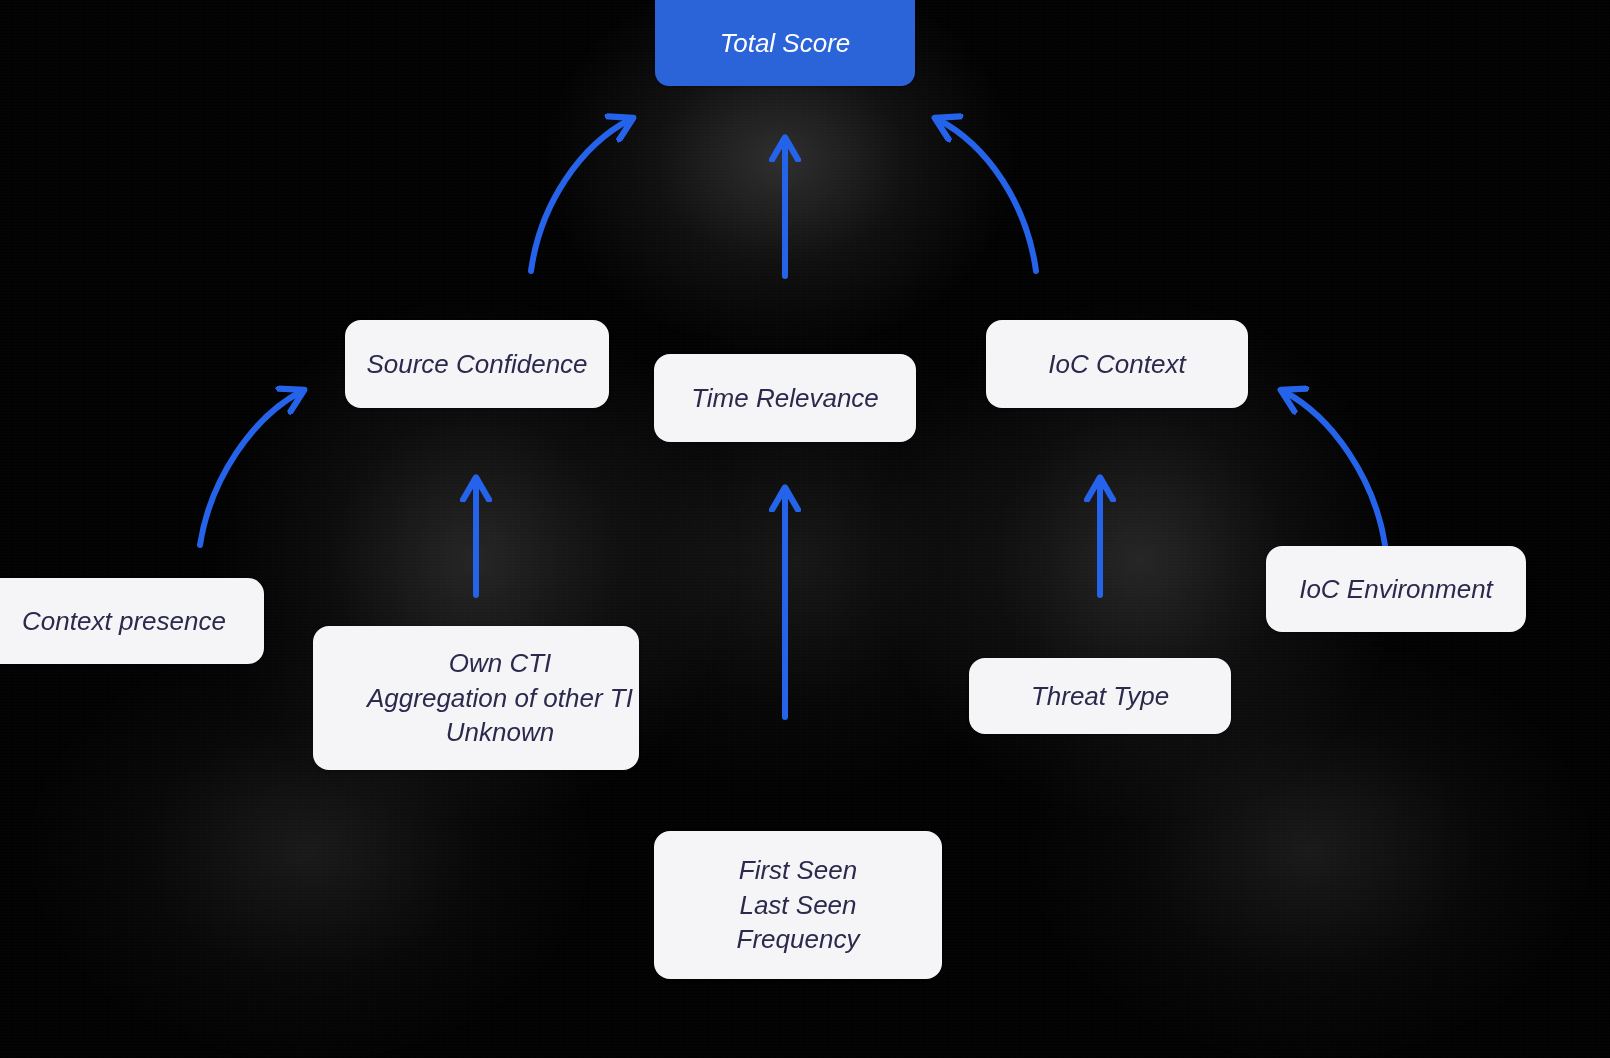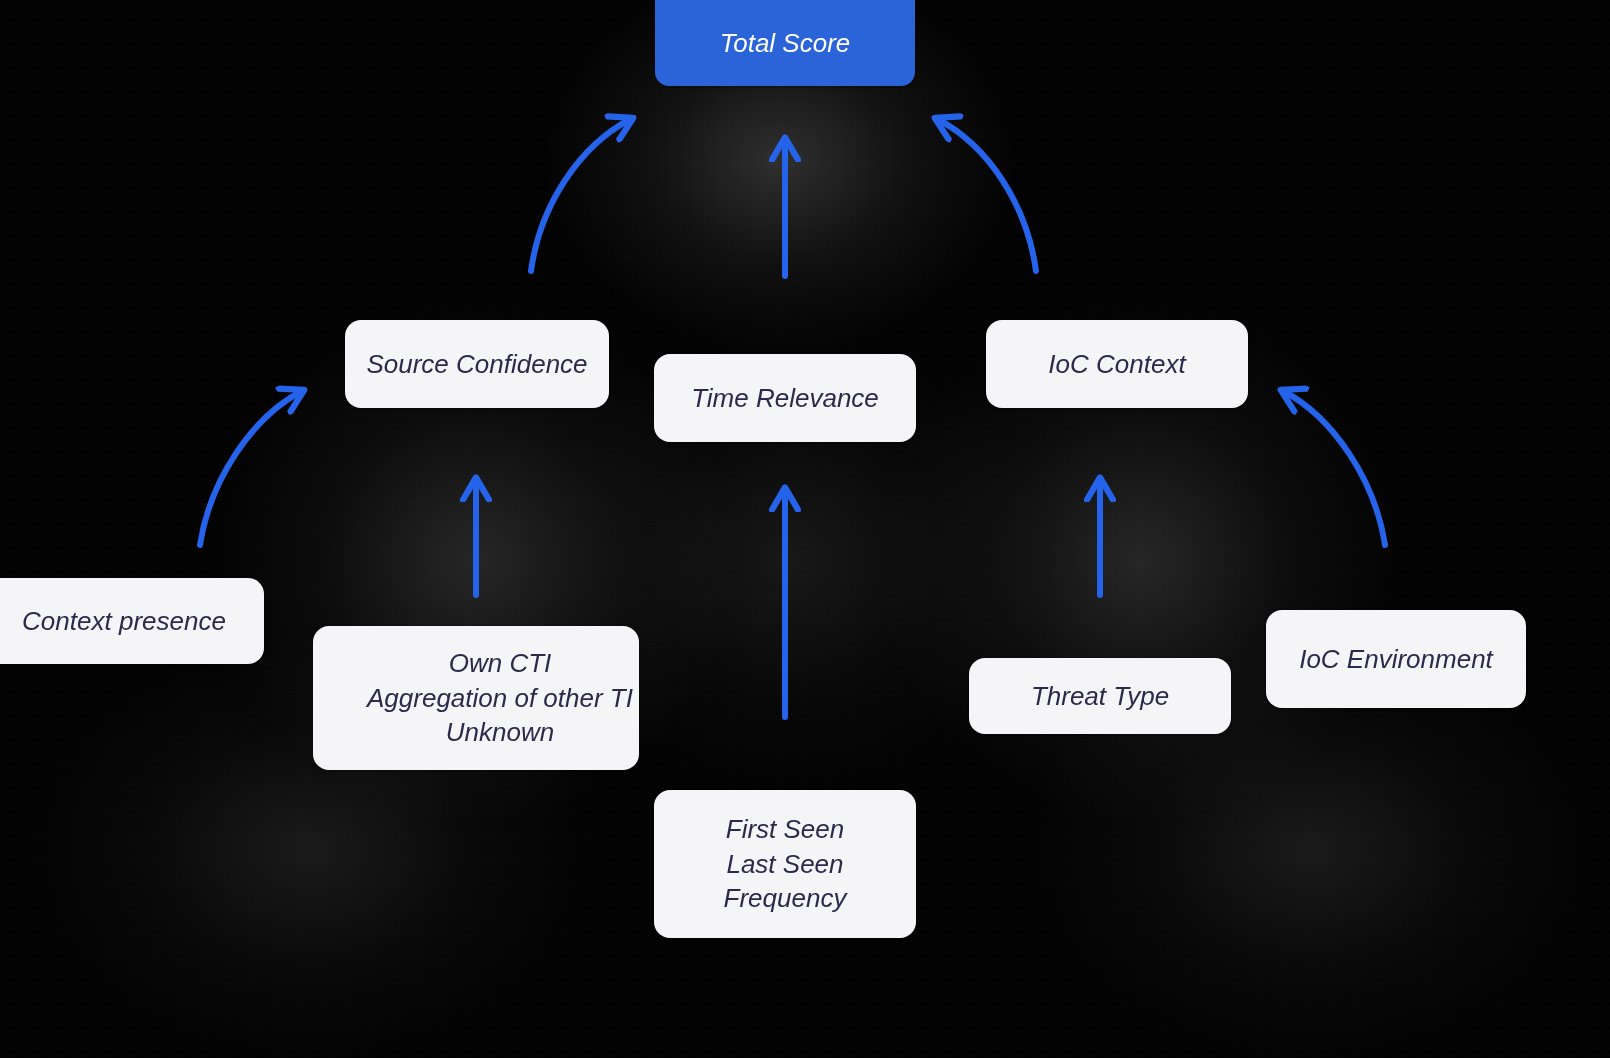--- a/index.html
+++ b/index.html
@@ -89,23 +89,23 @@
     box-shadow: 0 1px 3px rgba(0,0,0,0.35);
   }
 
   
   #node-total-score      { left: 655px;  top: 0px;    width: 260px; height: 86px;  border-top-left-radius: 0; border-top-right-radius: 0; }
   #node-source-confidence{ left: 345px;  top: 320px;  width: 264px; height: 88px; }
   #node-time-relevance   { left: 654px;  top: 320px;  width: 262px; height: 88px; margin-top: 34px; }
   #node-ioc-context      { left: 969px;  top: 320px;  width: 262px; height: 88px; margin-left: 17px; }
   #node-context-presence { left: -16px;  top: 578px;  width: 280px; height: 86px; }
   #node-source-values    { left: 313px;  top: 626px;  width: 326px; height: 144px; padding-left: 48px; }
-  #node-time-values      { left: 654px;  top: 790px;  width: 262px; height: 148px; }
+  #node-time-values      { left: 654px;  top: 831px;  width: 288px; height: 148px; }
   #node-threat-type      { left: 969px;  top: 658px;  width: 262px; height: 76px; }
-  #node-ioc-environment  { left: 1266px; top: 610px;  width: 260px; height: 98px; }
+  #node-ioc-environment  { left: 1266px; top: 546px;  width: 260px; height: 86px; }
 </style>
 </head>
 <body>
 
 <div id="stage">
 
   <div class="bloom" id="bloom-top"></div>
   <div class="bloom" id="bloom-mid-left"></div>
   <div class="bloom" id="bloom-mid-center"></div>
   <div class="bloom" id="bloom-mid-right"></div>

